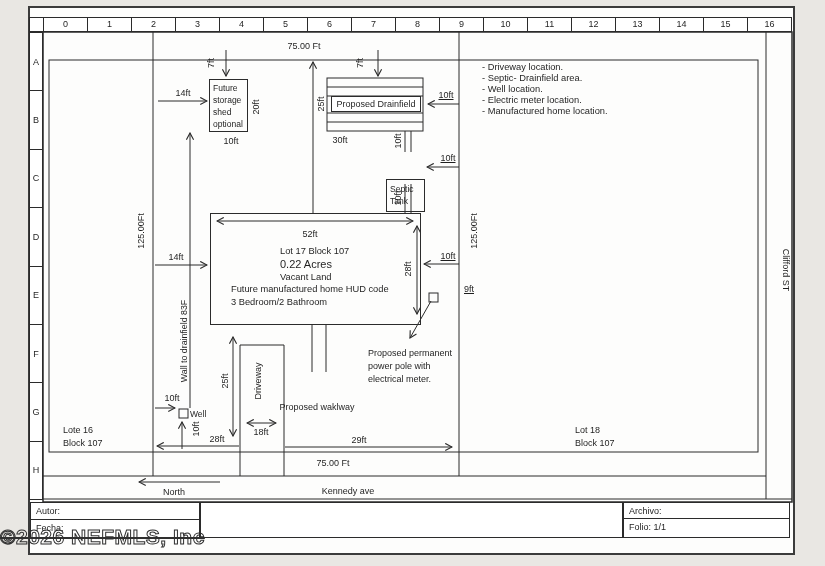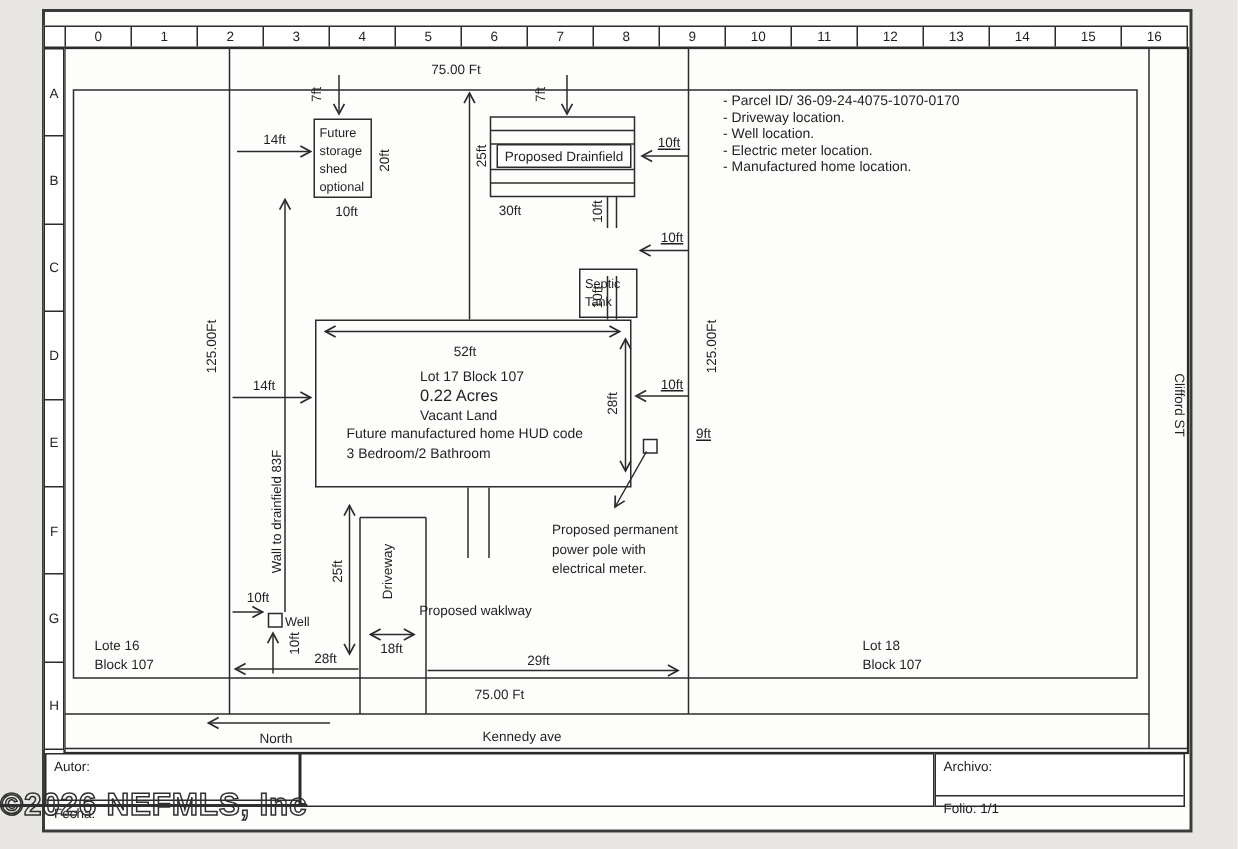--- a/index.html
+++ b/index.html
@@ -131,22 +131,22 @@
     <div class="rcell">B</div>
     <div class="rcell">C</div>
     <div class="rcell">D</div>
     <div class="rcell">E</div>
     <div class="rcell">F</div>
     <div class="rcell">G</div>
     <div class="rcell">H</div>
   </div>
 
   <div class="titleblock">
-    <div class="bullet">- Parcel ID/ 36-09-24-4075-1070-0170</div>
     <div class="bullet">- Driveway location.</div>
+    <div class="bullet">- Septic- Drainfield area.</div>
     <div class="bullet">- Well location.</div>
     <div class="bullet">- Electric meter location.</div>
     <div class="bullet">- Manufactured home location.</div>
   </div>
 
   <div class="box" style="left:209px;top:79px;width:39px;height:53px;padding-top:2px;">
     <div class="bline">Future</div>
     <div class="bline">storage</div>
     <div class="bline">shed</div>
     <div class="bline">optional</div>
@@ -187,44 +187,44 @@
   <div class="lbl" style="left:172px;top:398px;">10ft</div>
   <div class="lbl tl sm" style="left:190px;top:409px;">Well</div>
   <div class="lbl rotl" style="left:196px;top:429px;">10ft</div>
   <div class="lbl rotl" style="left:225px;top:381px;">25ft</div>
   <div class="lbl rotl" style="left:258px;top:381px;">Driveway</div>
   <div class="lbl" style="left:317px;top:383px;margin-top:24px;">Proposed waklway</div>
   <div class="lbl" style="left:261px;top:432px;">18ft</div>
   <div class="lbl" style="left:217px;top:439px;">28ft</div>
   <div class="lbl" style="left:359px;top:440px;">29ft</div>
   <div class="lbl" style="left:333px;top:463px;">75.00 Ft</div>
-  <div class="lbl" style="left:184px;top:492px;">North</div>
+  <div class="lbl" style="left:174px;top:492px;">North</div>
   <div class="lbl" style="left:348px;top:491px;">Kennedy ave</div>
   <div class="lbl rotr" style="left:786px;top:270px;">Clifford ST</div>
 
   <div class="textblock" style="left:368px;top:347px;line-height:13px;">
     <div>Proposed permanent</div>
     <div>power pole with</div>
     <div>electrical meter.</div>
   </div>
 
   <div class="textblock" style="left:63px;top:424px;line-height:13px;">
     <div>Lote 16</div>
     <div>Block 107</div>
   </div>
   <div class="textblock" style="left:575px;top:424px;line-height:13px;">
     <div>Lot 18</div>
     <div>Block 107</div>
   </div>
 
   <div class="infobox" style="left:30px;top:502px;width:170px;height:36px;">
-    <div class="inforow" style="height:31px;border-bottom:1.2px solid #2b2b2b;">Autor:</div>
+    <div class="inforow" style="height:17px;border-bottom:1.2px solid #2b2b2b;">Autor:</div>
     <div class="inforow">Fecha:</div>
   </div>
   <div class="infobox" style="left:200px;top:502px;width:423px;height:36px;"></div>
   <div class="infobox" style="left:623px;top:502px;width:167px;height:36px;">
-    <div class="inforow" style="height:28px;border-bottom:1.2px solid #2b2b2b;">Archivo:</div>
+    <div class="inforow" style="height:16px;border-bottom:1.2px solid #2b2b2b;">Archivo:</div>
     <div class="inforow">Folio: 1/1</div>
   </div>
 
   <div class="watermark">©2026 NEFMLS, Inc</div>
 
 </div>
 
 </body></html>

